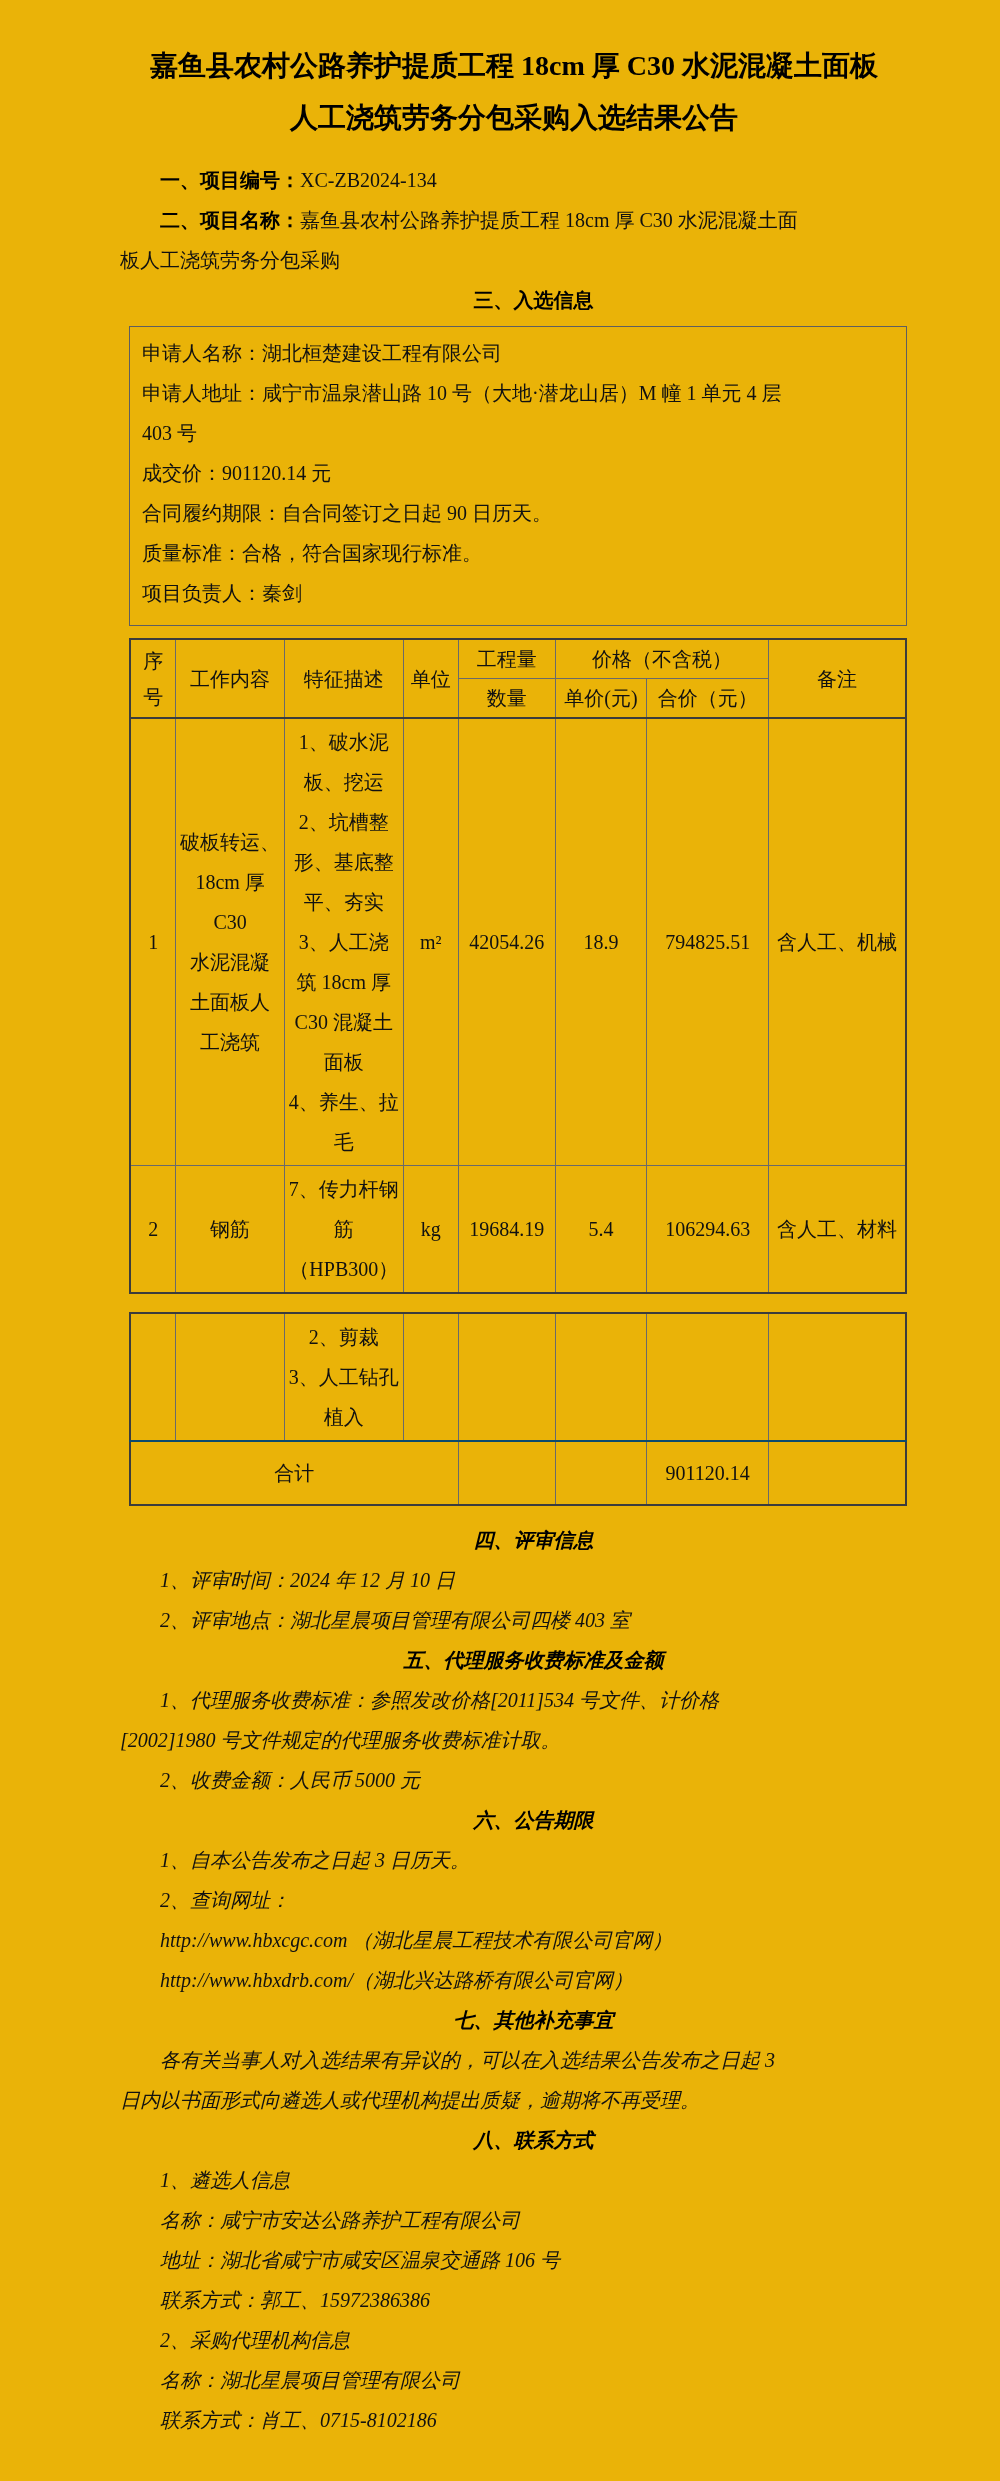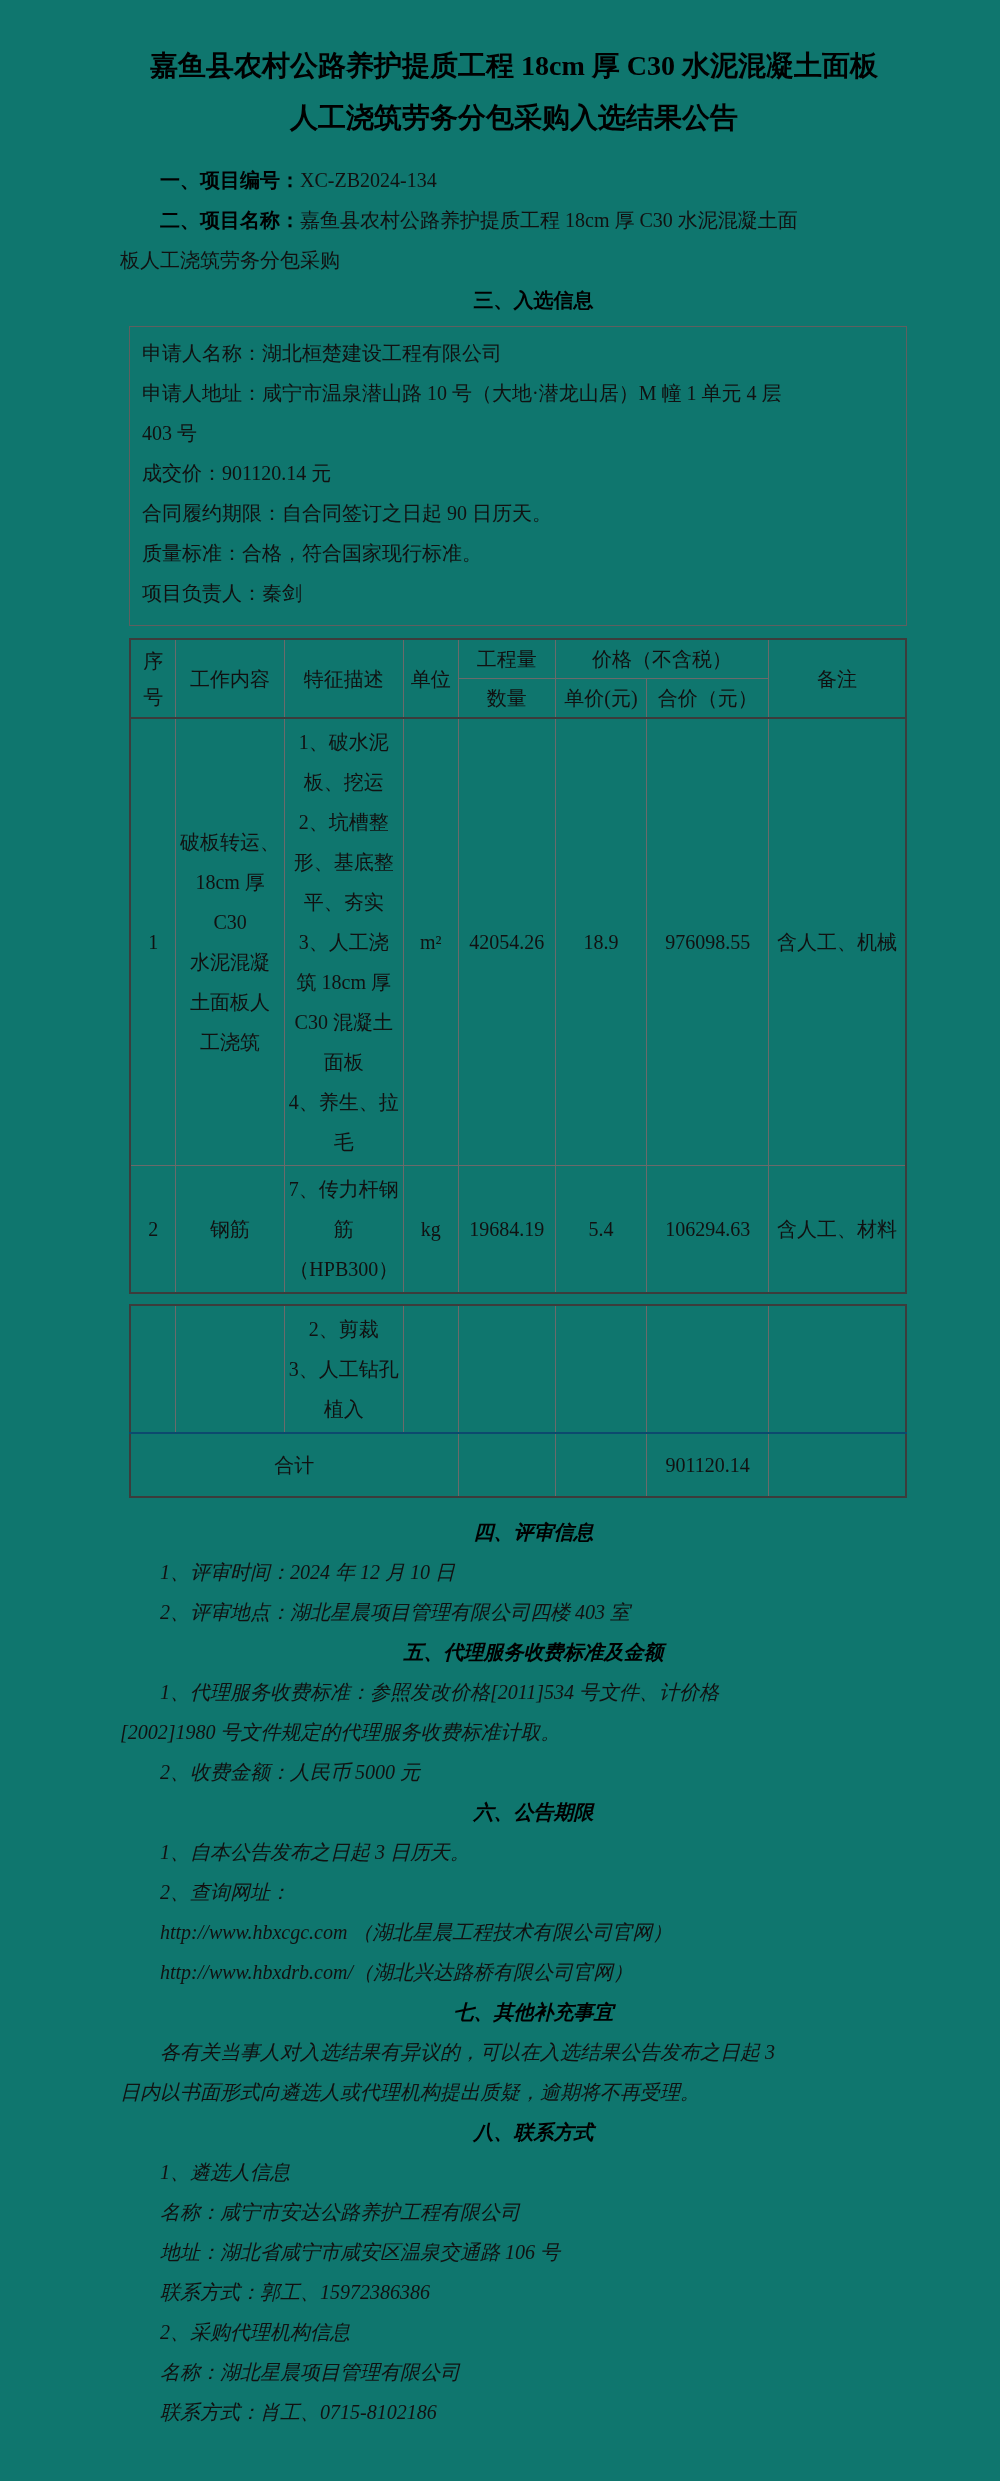--- a/index.html
+++ b/index.html
@@ -1,20 +1,20 @@
 <!DOCTYPE html>
 <html><head>
 <meta charset="utf-8">
 <style>
   html,body{margin:0;padding:0;background:#ffffff;}
   .page{
     position:relative;
     width:1000px;height:2481px;
     overflow:hidden;
-    background:#0f766e;
+    background:#eab308;
     color:#111;
     font-family:"Liberation Serif","DejaVu Serif",serif;
     font-size:20px;
     box-sizing:border-box;
     padding:40px 93px 0 120px;
   }
   .doc-title{
     width:788px;
     margin:0 0 16px 0;
     text-align:center;
@@ -44,21 +44,21 @@
     white-space:pre-line;
   }
   table.grid{
     width:778px;
     margin-left:9px;
     border-collapse:collapse;
     table-layout:fixed;
     border:2px solid #3c3c3c;
   }
   table.items{margin-top:12px;}
-  table.cont{margin-top:10px;}
+  table.cont{margin-top:18px;}
   table.grid th, table.grid td{
     border:1px solid #6a6a6a;
     font-weight:400;
     text-align:center;
     vertical-align:middle;
     padding:3px 2px;
     line-height:40px;
     white-space:pre-line;
     overflow:hidden;
   }
@@ -136,21 +136,21 @@
 平、夯实
 3、人工浇
 筑 18cm 厚
 C30 混凝土
 面板
 4、养生、拉
 毛</td>
         <td>m²</td>
         <td>42054.26</td>
         <td>18.9</td>
-        <td>976098.55</td>
+        <td>794825.51</td>
         <td>含人工、机械</td>
       </tr>
       <tr>
         <td>2</td>
         <td>钢筋</td>
         <td>7、传力杆钢
 筋（HPB300）</td>
         <td>kg</td>
         <td>19684.19</td>
         <td>5.4</td>

